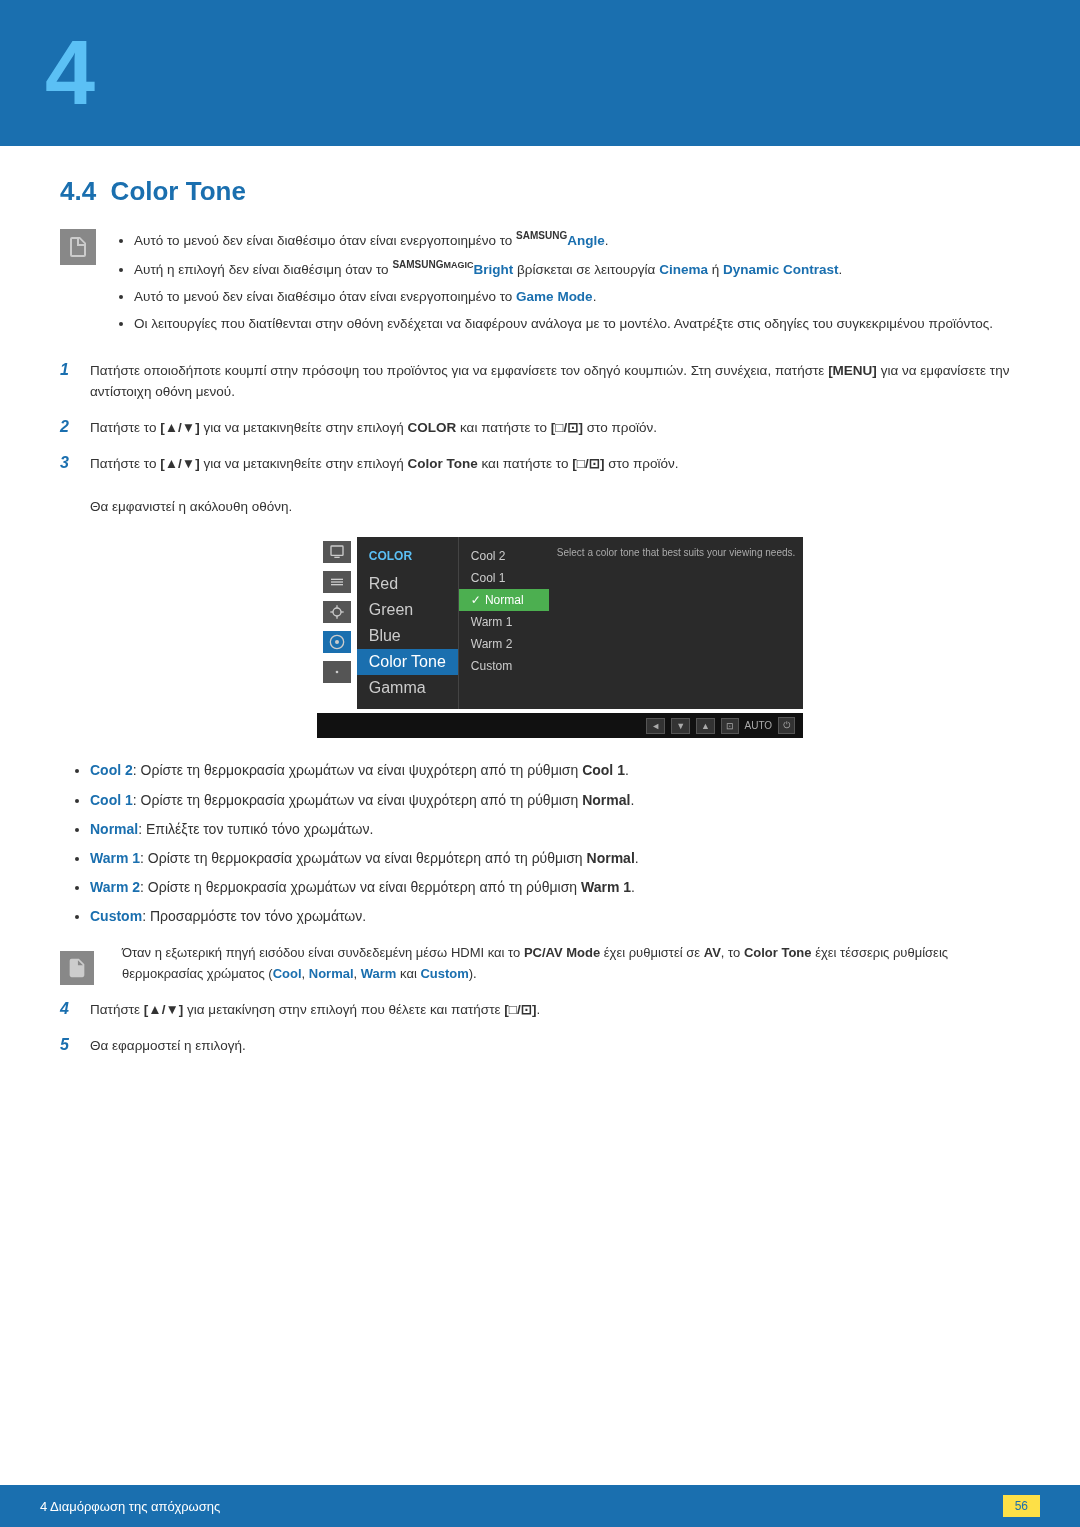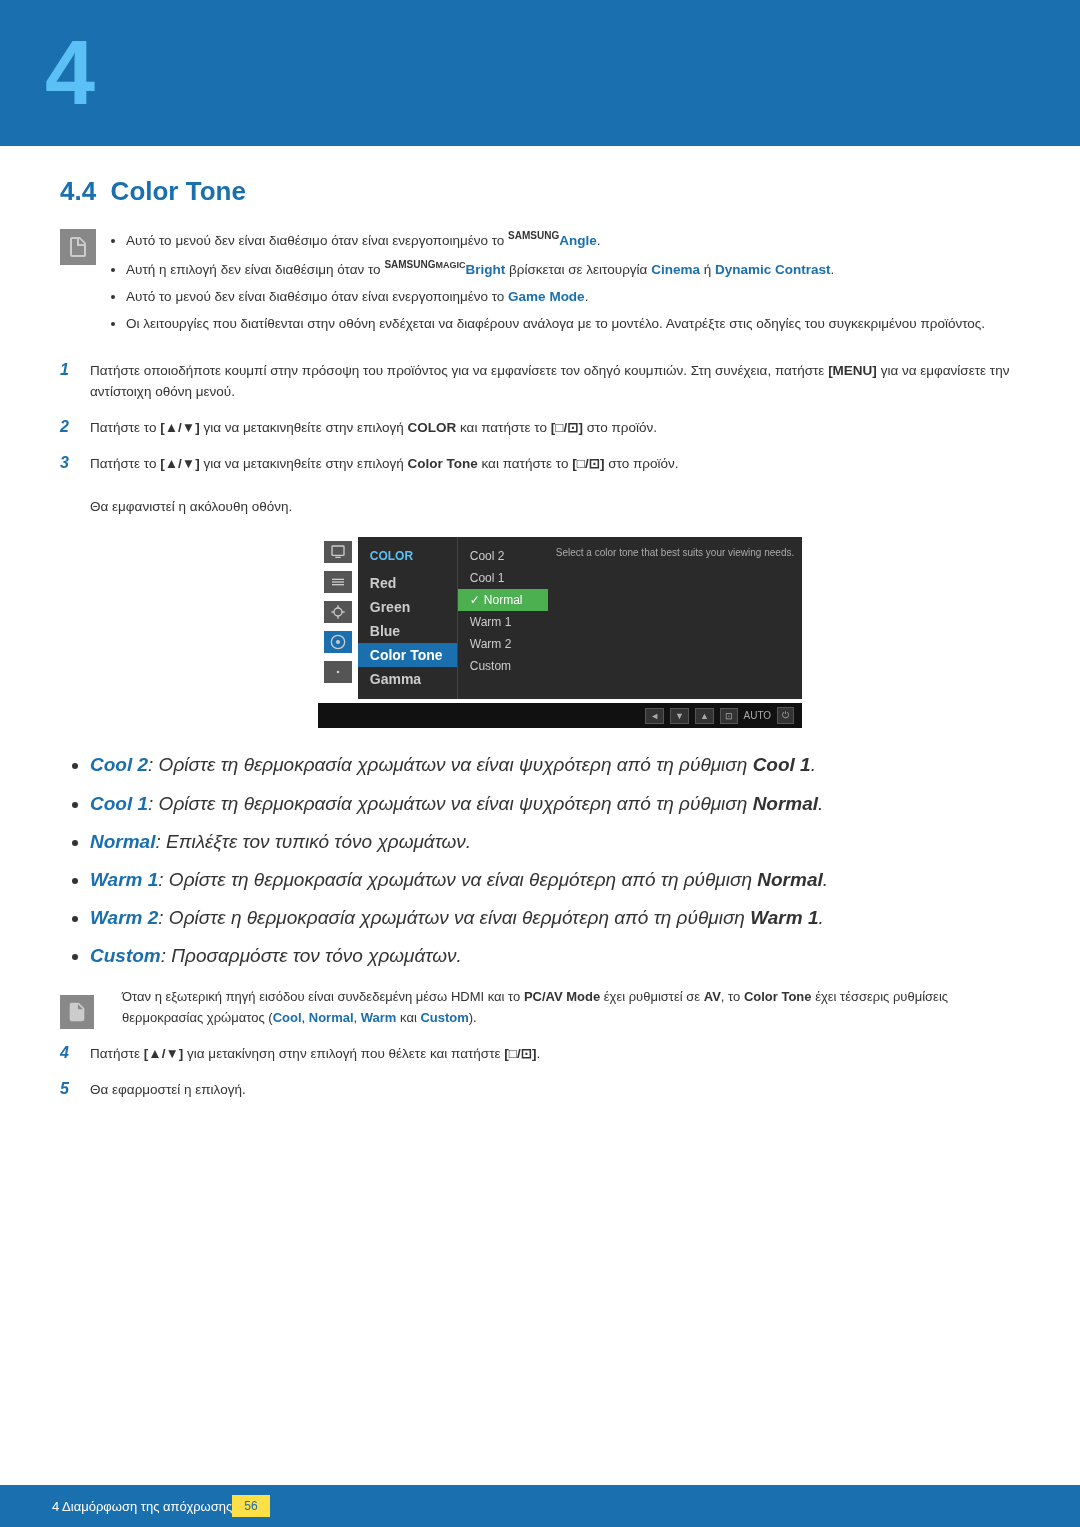--- a/index.html
+++ b/index.html
@@ -55,21 +55,21 @@
       margin-bottom: 18px;
       font-size: 14px;
       line-height: 1.6;
     }
 
     
     .note-box {
       display: flex;
       align-items: flex-start;
       margin-bottom: 20px;
-      gap: 10px;
+      gap: 18px;
     }
     .note-icon {
       width: 36px;
       height: 36px;
       background: #888;
       flex-shrink: 0;
       display: flex;
       align-items: center;
       justify-content: center;
       margin-top: 2px;
@@ -167,24 +167,23 @@
     }
     .menu-header {
       color: #5bc0f5;
       font-size: 12px;
       font-weight: bold;
       padding: 4px 12px;
       margin-bottom: 4px;
     }
     .menu-item {
       color: #ccc;
-      font-size: 14px;
+      font-size: 16px;
       padding: 4px 12px;
       cursor: pointer;
-      font-weight: bold;
     }
     .menu-item.selected {
       background: #1a6faf;
       color: #fff;
     }
 
     
     .submenu-panel {
       background: #2a2a2a;
       padding: 8px 0;
@@ -239,22 +238,21 @@
 
     
     .bullet-list {
       list-style: disc;
       padding-left: 30px;
       margin: 10px 0;
       line-height: 1.8;
     }
     .bullet-list li {
       margin-bottom: 4px;
-      font-size: 19px;
-      font-style: italic;
+      font-size: 14px;
     }
 
     
     .inline-note {
       display: flex;
       align-items: flex-end;
       gap: 28px;
       margin: 14px 0;
     }
     .inline-note-icon {
@@ -270,23 +268,23 @@
       font-size: 13px;
       line-height: 1.6;
     }
 
     
     .page-footer {
       background: #1a6faf;
       position: fixed;
       bottom: 0;
       width: 1080px;
-      padding: 10px 52px;
-      display: flex;
-      justify-content: flex-start;
+      padding: 10px 40px;
+      display: flex;
+      justify-content: space-between;
       align-items: center;
       color: #fff;
       font-size: 13px;
     }
     .footer-page-num {
       background: #fde047;
       color: #1a6faf;
       font-weight: normal;
       font-size: 12px;
       padding: 4px 12px;

